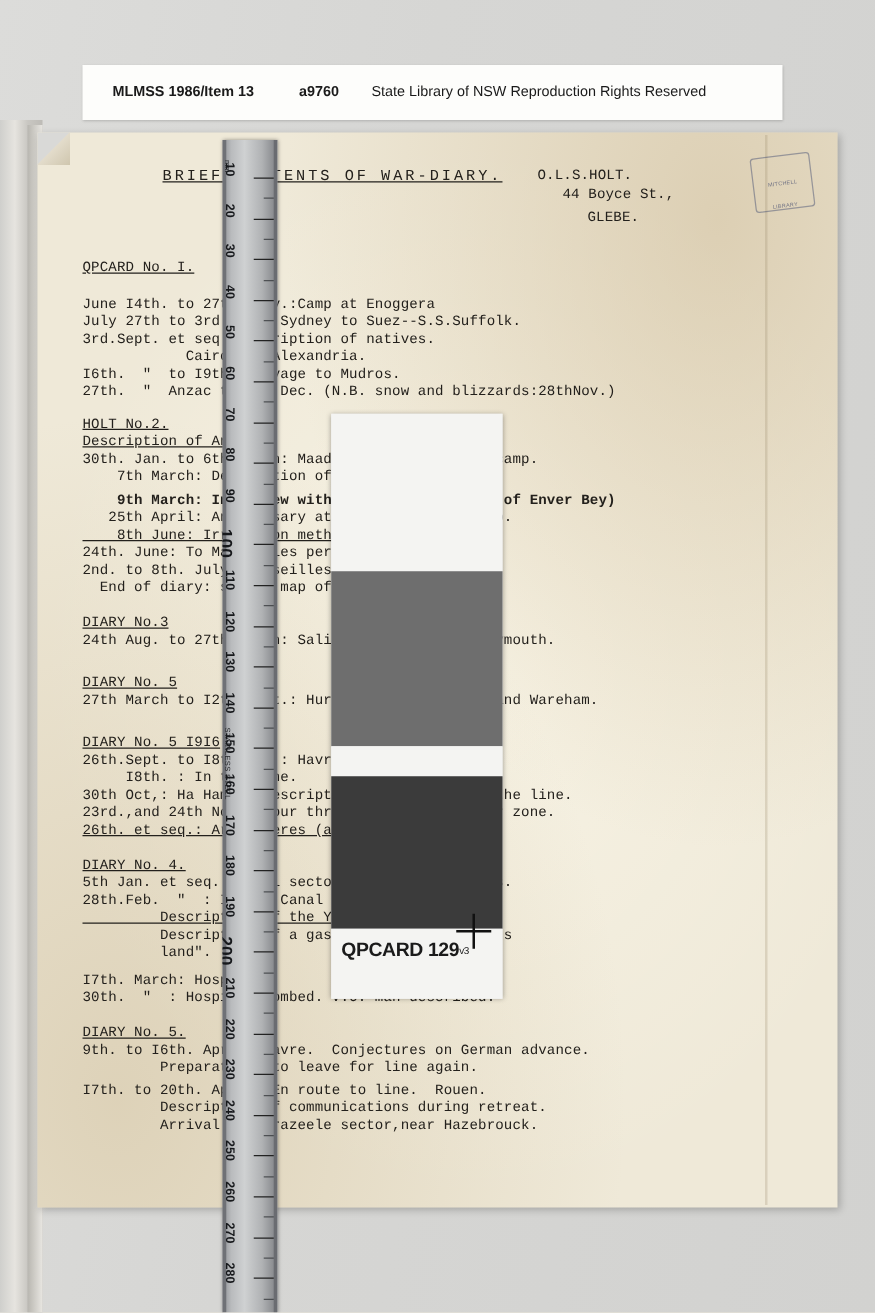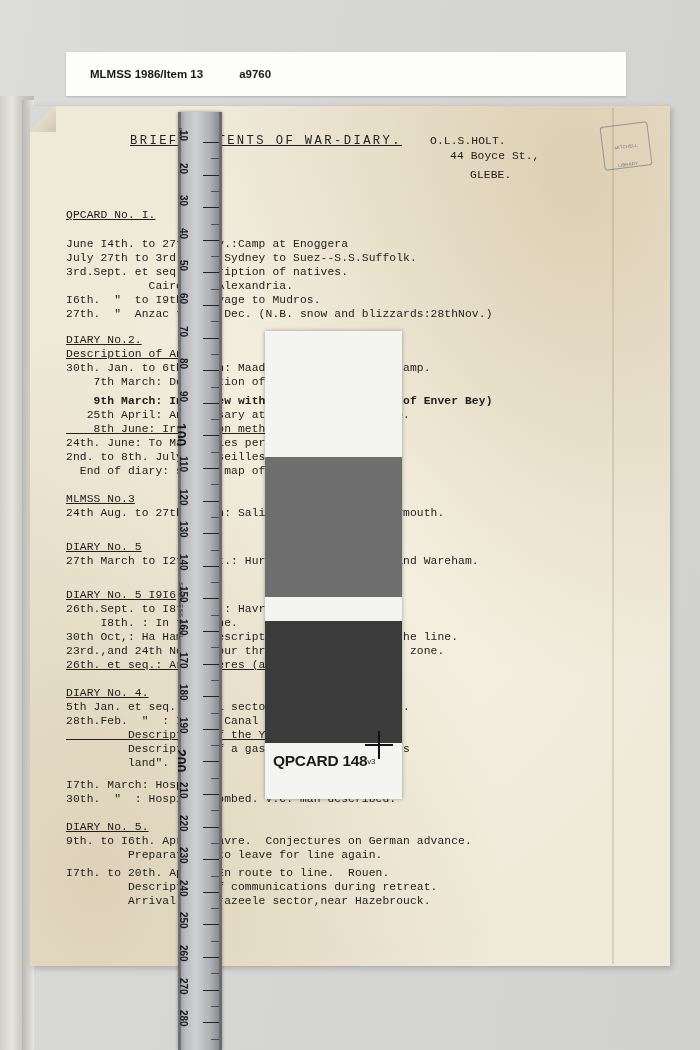--- a/index.html
+++ b/index.html
@@ -252,20 +252,21 @@
 <div id="bed"></div>
 
 <div id="book-edge"></div>
 <div id="book-edge-2"></div>
 
 <div id="label-strip">
   <span class="lbl lbl-bold">MLMSS 1986/Item 13</span>
   <span class="gap-a"></span>
   <span class="lbl lbl-bold">a9760</span>
   <span class="gap-b"></span>
+  <span class="lbl">State Library of NSW Reproduction Rights Reserved</span>
 </div>
 
 <div id="page"></div>
 <div id="page-corner"></div>
 <div id="page-crease"></div>
 
 <div id="typed">
 
   <div class="t u" id="hdr-title">BRIEF CONTENTS OF WAR-DIARY.</div>
   <div class="t" id="hdr-addr1">O.L.S.HOLT.</div>
@@ -275,33 +276,33 @@
   
   <div class="t u" style="left:36px; top:102px;">QPCARD No. I.</div>
   <div class="t" style="left:36px; top:131px;">June I4th. to 27th July.:Camp at Enoggera</div>
   <div class="t" style="left:36px; top:145px;">July 27th to 3rd Sept.:Sydney to Suez--S.S.Suffolk.</div>
   <div class="t" style="left:36px; top:159px;">3rd.Sept. et seq. Description of natives.</div>
   <div class="t" style="left:36px; top:173px;">            Cairo and Alexandria.</div>
   <div class="t" style="left:36px; top:187px;">I6th.  "  to I9th.: Voyage to Mudros.</div>
   <div class="t" style="left:36px; top:201px;">27th.  "  Anzac to 8th Dec. (N.B. snow and blizzards:28thNov.)</div>
 
   
-  <div class="t u" style="left:36px; top:227px;">DIARY No.2.</div>
+  <div class="t u" style="left:36px; top:227px;">HOLT No.2.</div>
   <div class="t u" style="left:36px; top:241px;">Description of Anzac.</div>
   <div class="t" style="left:36px; top:255px;">30th. Jan. to 6th March: Maadi Prisoners-of-War camp.</div>
   <div class="t" style="left:36px; top:269px;">    7th March: Description of gun sighting.</div>
   <div class="t bold" style="left:36px; top:288px;">    9th March: Interview with Rauf Pasha(brother of Enver Bey)</div>
   <div class="t" style="left:36px; top:302px;">   25th April: Anniversary at Anzac Hostel--Cairo.</div>
   <div class="t u" style="left:36px; top:316px;">    8th June: Irrigation methods in Syria.</div>
   <div class="t" style="left:36px; top:330px;">24th. June: To Marseilles per S.S.Franconia.</div>
   <div class="t" style="left:36px; top:344px;">2nd. to 8th. July: Marseilles to Armentieres.</div>
   <div class="t" style="left:36px; top:358px;">  End of diary: sketch map of Anzac and sketches</div>
 
   
-  <div class="t u" style="left:36px; top:386px;">MLMSS No.3</div>
+  <div class="t u" style="left:36px; top:386px;">DIARY No.3</div>
   <div class="t" style="left:36px; top:400px;">24th Aug. to 27th March: Salisbury Plains and Weymouth.</div>
 
   
   <div class="t u" style="left:36px; top:434px;">DIARY No. 5</div>
   <div class="t" style="left:36px; top:448px;">27th March to I2th Sept.: Hurdcot House,Fovant ,and Wareham.</div>
 
   
   <div class="t u" style="left:36px; top:482px;">DIARY No. 5 I9I6</div>
   <div class="t" style="left:36px; top:496px;">26th.Sept. to I8th Oct.: Havre to the line.</div>
   <div class="t" style="left:36px; top:510px;">     I8th. : In the line.</div>
@@ -337,21 +338,21 @@
 </div>
 
 <div id="qpcard">
   <div id="qp-white"></div>
   <div id="qp-grey"></div>
   <div id="qp-white2"></div>
   <div id="qp-dark"></div>
   <div id="qp-foot"></div>
   <div id="qp-cross"></div>
   <div id="qp-logo">
-    <span class="lt">QPCARD 148</span><span class="v3">v3</span>
+    <span class="lt">QPCARD 129</span><span class="v3">v3</span>
   </div>
 </div>
 
 <div id="ruler">
   <div class="edge-l"></div>
   <div class="edge-r"></div>
   <div id="ruler-mm">mm</div>
   <div id="ruler-brand">STAINLESS STEEL</div>
   <div id="ruler-ticks">
       <div class="tick major" style="top: 30px;"></div>

